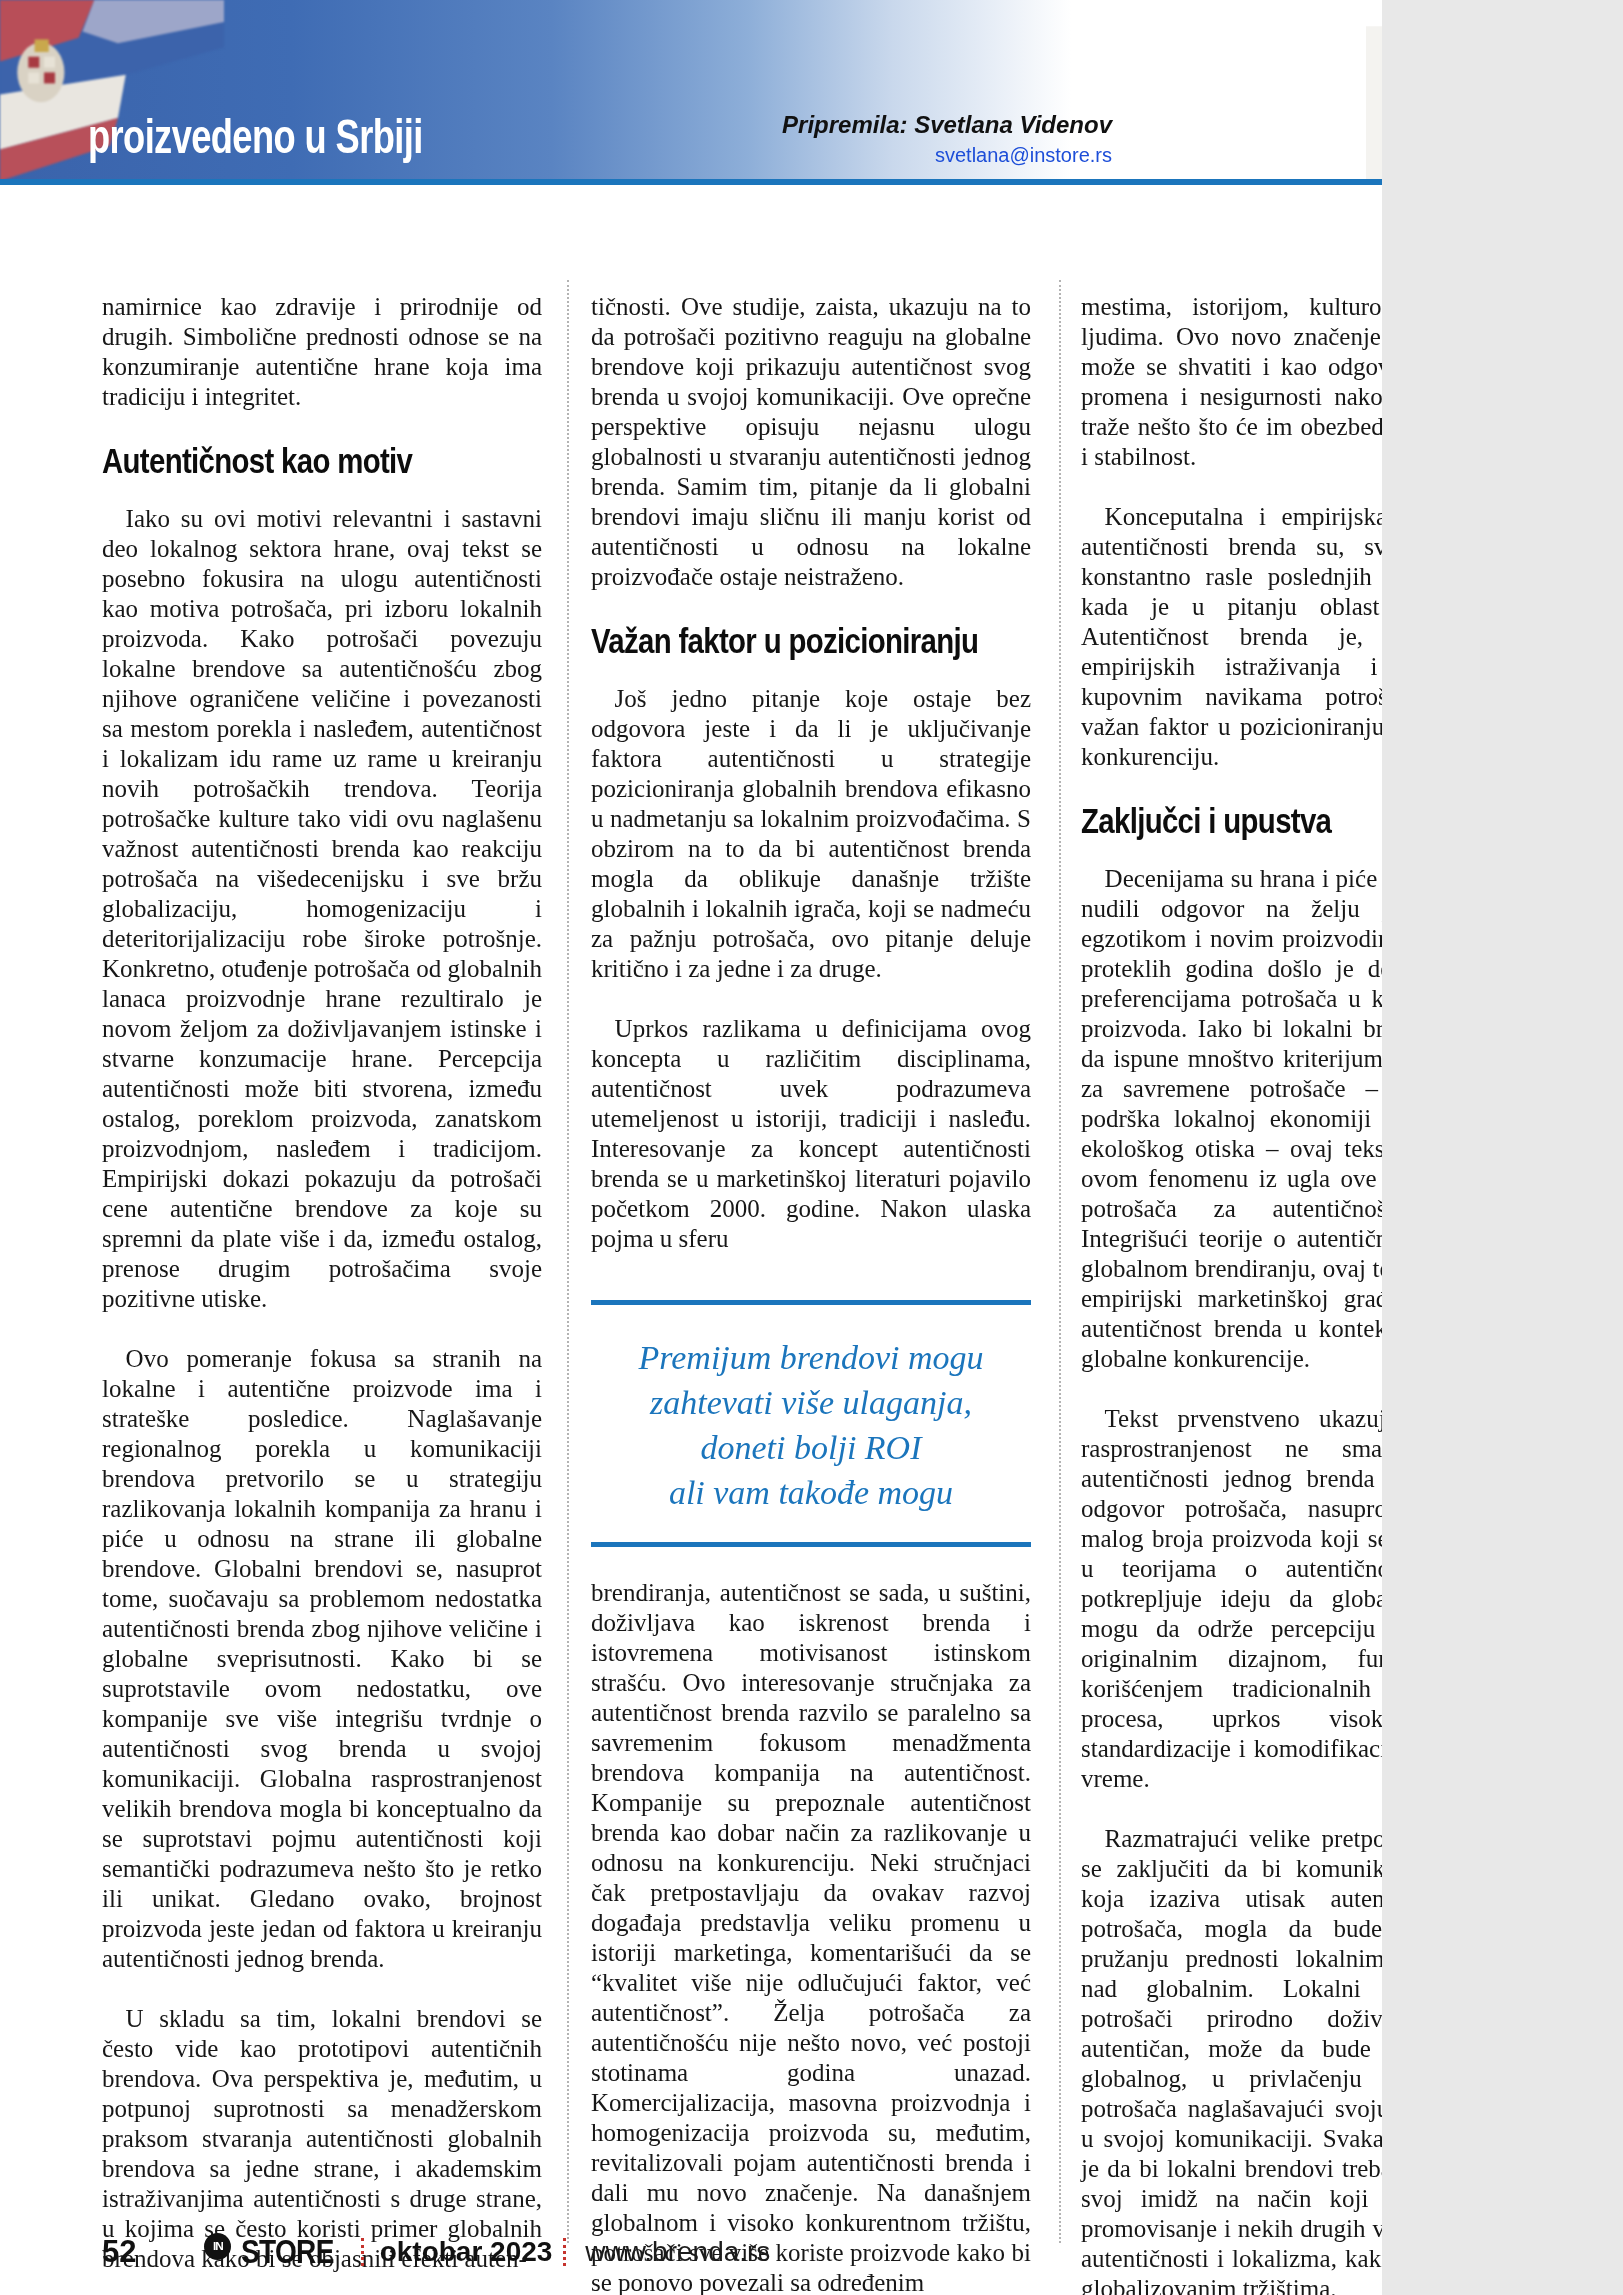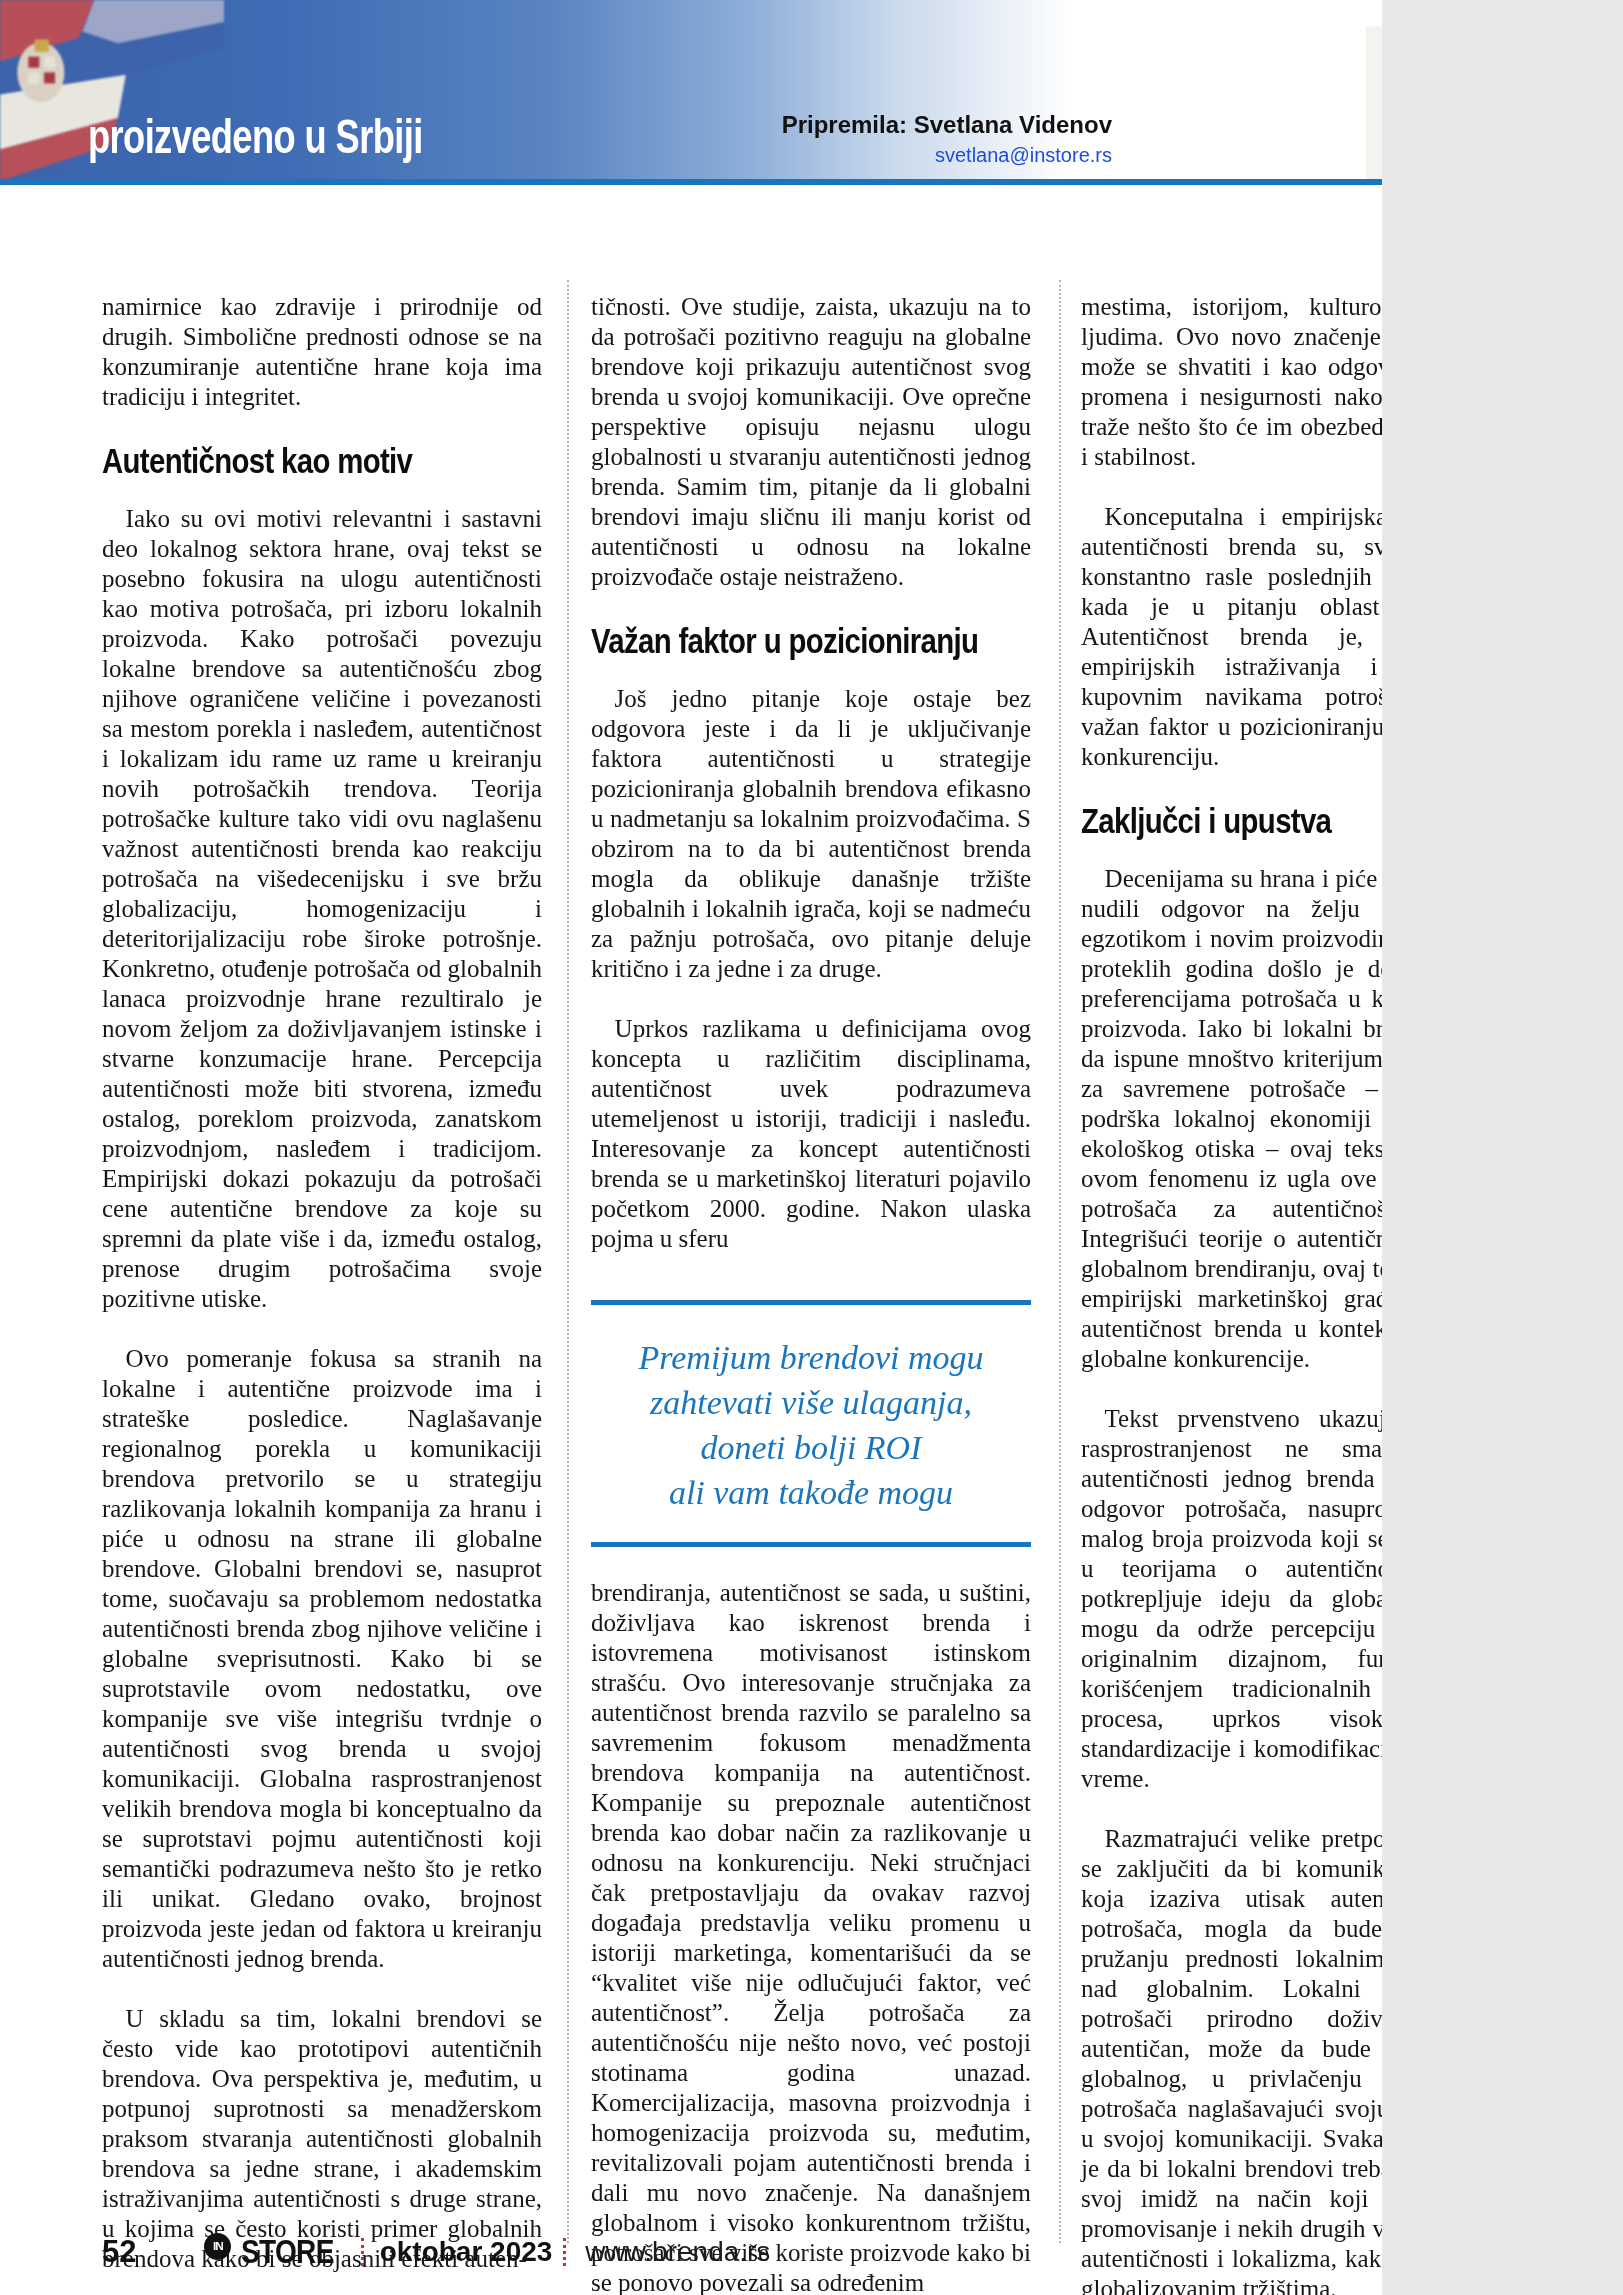--- a/index.html
+++ b/index.html
@@ -19,21 +19,21 @@
   }
   .flag-wrap { position: absolute; top: 0; left: 0; width: 224px; height: 181px; filter: blur(1.3px); }
   .page-title {
     position: absolute; left: 88px; top: 108px; margin: 0;
     font-family: "Liberation Sans", sans-serif;
     font-size: 49px; font-weight: 700; color: #ffffff;
     letter-spacing: -0.8px; transform: scaleX(0.74); transform-origin: left center;
     white-space: nowrap;
   }
   .byline { position: absolute; right: 270px; top: 110px; text-align: right; font-family: "Liberation Sans", sans-serif; }
-  .byline-name { font-size: 24px; font-weight: 700; color: #111; line-height: 30px; }
+  .byline-name { font-size: 24px; font-weight: 700; color: #111; line-height: 30px; font-style: italic; }
   .byline-email { font-size: 20px; font-weight: 400; color: #1d4ed8; line-height: 30px; text-decoration: none; display: block; }
   .photo { position: absolute; left: 1366px; top: 26px; width: 178px; height: 155px; filter: blur(0.5px); }
   .header-rule { position: absolute; top: 179px; left: 0; width: 1623px; height: 5.5px; }
 
   
   .col {
     position: absolute; top: 276px; width: 440px;
     font-size: 25px; line-height: 30px; color: #171717;
     text-align: justify;
   }

